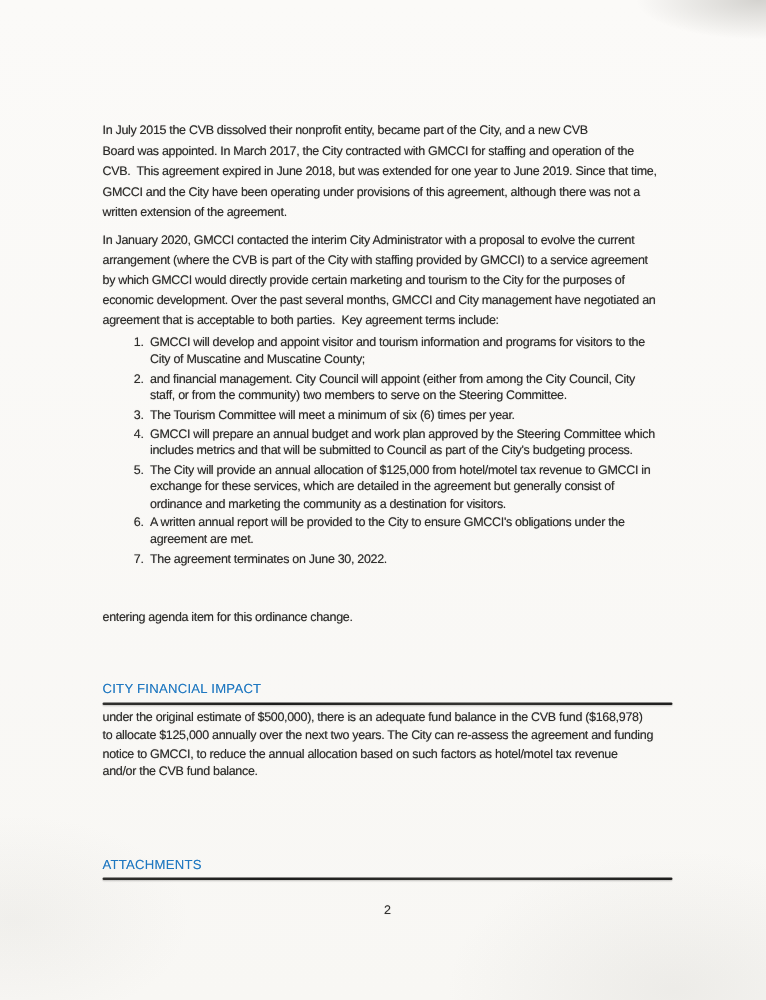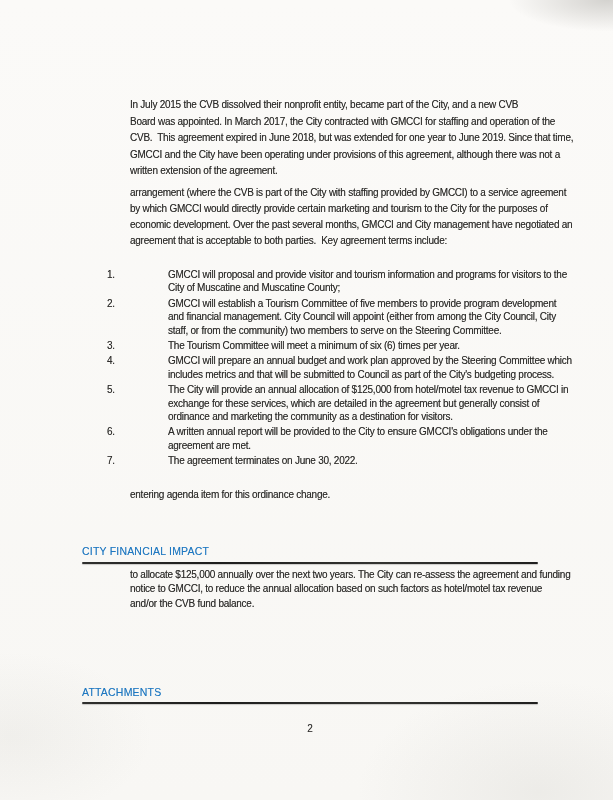--- a/index.html
+++ b/index.html
@@ -17,21 +17,20 @@
       linear-gradient(#fbfaf8, #f8f7f4);
     color:#2e2d2b;
   }
   .block{position:absolute;left:82px;width:456px;}
   .ln{
     white-space:pre;
     font-size:10px;
     letter-spacing:-0.25px;
     color:#2e2d2b;
     text-shadow:0 0 0.6px rgba(46,45,43,0.55);
-    margin-left:48px;
   }
   .para-intro{line-height:16.5px;}
   .para-proposal{line-height:16px;}
   .para-dissolution{line-height:17px;}
   .para-financial{line-height:14.3px;}
   .terms-list{line-height:13.4px;}
   .li{display:flex;margin-bottom:2px;}
   .li .num{
     flex:0 0 13px;margin-left:25px;
     font-size:10px;letter-spacing:-0.25px;
@@ -63,40 +62,40 @@
 
   <div class="block para-intro" style="top:97px">
     <div class="ln">In July 2015 the CVB dissolved their nonprofit entity, became part of the City, and a new CVB</div>
     <div class="ln">Board was appointed. In March 2017, the City contracted with GMCCI for staffing and operation of the</div>
     <div class="ln">CVB.  This agreement expired in June 2018, but was extended for one year to June 2019. Since that time,</div>
     <div class="ln">GMCCI and the City have been operating under provisions of this agreement, although there was not a</div>
     <div class="ln">written extension of the agreement.</div>
   </div>
 
   <div class="block para-proposal" style="top:185px">
+    <div class="ln">In January 2020, GMCCI contacted the interim City Administrator with a proposal to evolve the current</div>
     <div class="ln">arrangement (where the CVB is part of the City with staffing provided by GMCCI) to a service agreement</div>
     <div class="ln">by which GMCCI would directly provide certain marketing and tourism to the City for the purposes of</div>
     <div class="ln">economic development. Over the past several months, GMCCI and City management have negotiated an</div>
     <div class="ln">agreement that is acceptable to both parties.  Key agreement terms include:</div>
   </div>
 
   <div class="block terms-list" style="top:268px">
 
     <div class="li">
       <span class="num">1.</span>
       <div class="li-body">
-        <div class="ln">GMCCI will proposal and provide visitor and tourism information and programs for visitors to the</div>
+        <div class="ln">GMCCI will develop and appoint visitor and tourism information and programs for visitors to the</div>
         <div class="ln">City of Muscatine and Muscatine County;</div>
       </div>
     </div>
 
     <div class="li">
       <span class="num">2.</span>
       <div class="li-body">
-        <div class="ln">GMCCI will establish a Tourism Committee of five members to provide program development</div>
         <div class="ln">and financial management. City Council will appoint (either from among the City Council, City</div>
         <div class="ln">staff, or from the community) two members to serve on the Steering Committee.</div>
       </div>
     </div>
 
     <div class="li">
       <span class="num">3.</span>
       <div class="li-body">
         <div class="ln">The Tourism Committee will meet a minimum of six (6) times per year.</div>
       </div>
@@ -137,20 +136,21 @@
   </div>
 
   <div class="block para-dissolution" style="top:486px">
     <div class="ln">entering agenda item for this ordinance change.</div>
   </div>
 
   <h2 class="heading" style="top:545px">CITY FINANCIAL IMPACT</h2>
   <div class="rule" style="top:562px"></div>
 
   <div class="block para-financial" style="top:568px">
+    <div class="ln">under the original estimate of $500,000), there is an adequate fund balance in the CVB fund ($168,978)</div>
     <div class="ln">to allocate $125,000 annually over the next two years. The City can re-assess the agreement and funding</div>
     <div class="ln">notice to GMCCI, to reduce the annual allocation based on such factors as hotel/motel tax revenue</div>
     <div class="ln">and/or the CVB fund balance.</div>
   </div>
 
   <h2 class="heading" style="top:686px">ATTACHMENTS</h2>
   <div class="rule" style="top:702px"></div>
 
   <div class="page-number">2</div>
 

